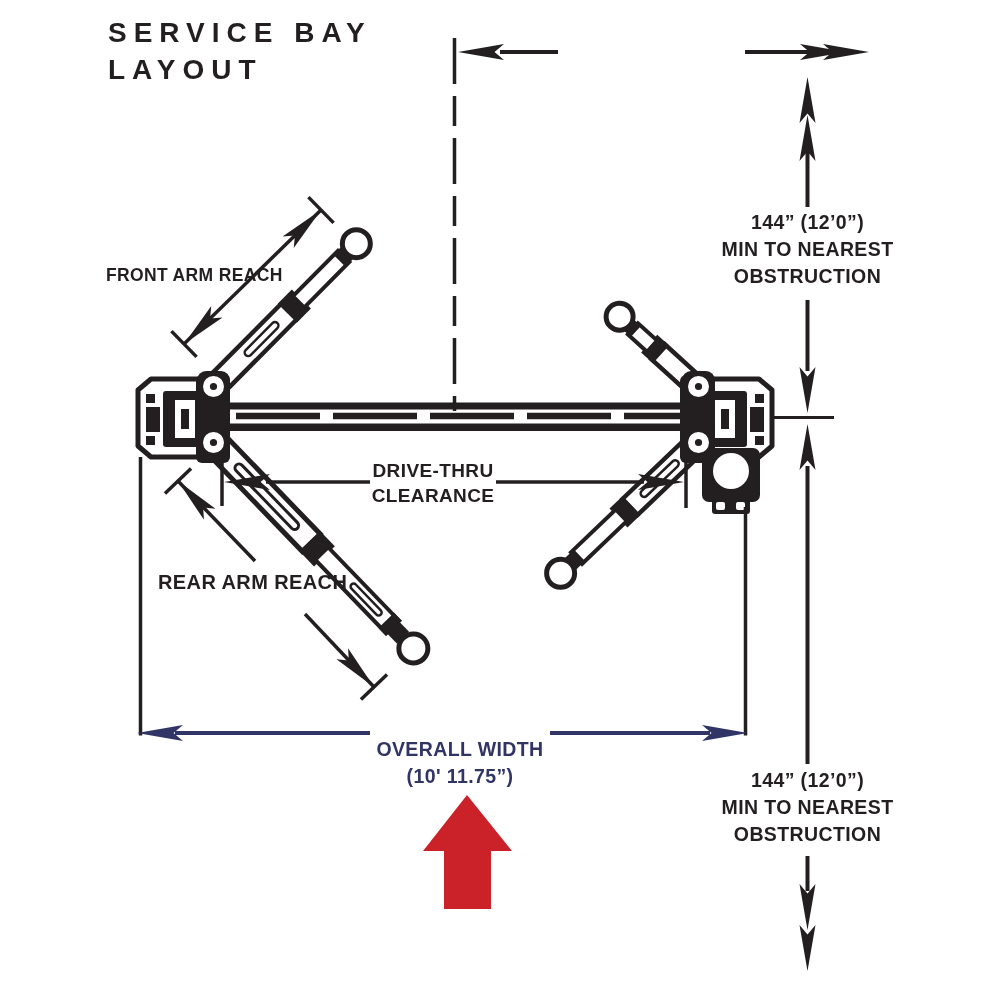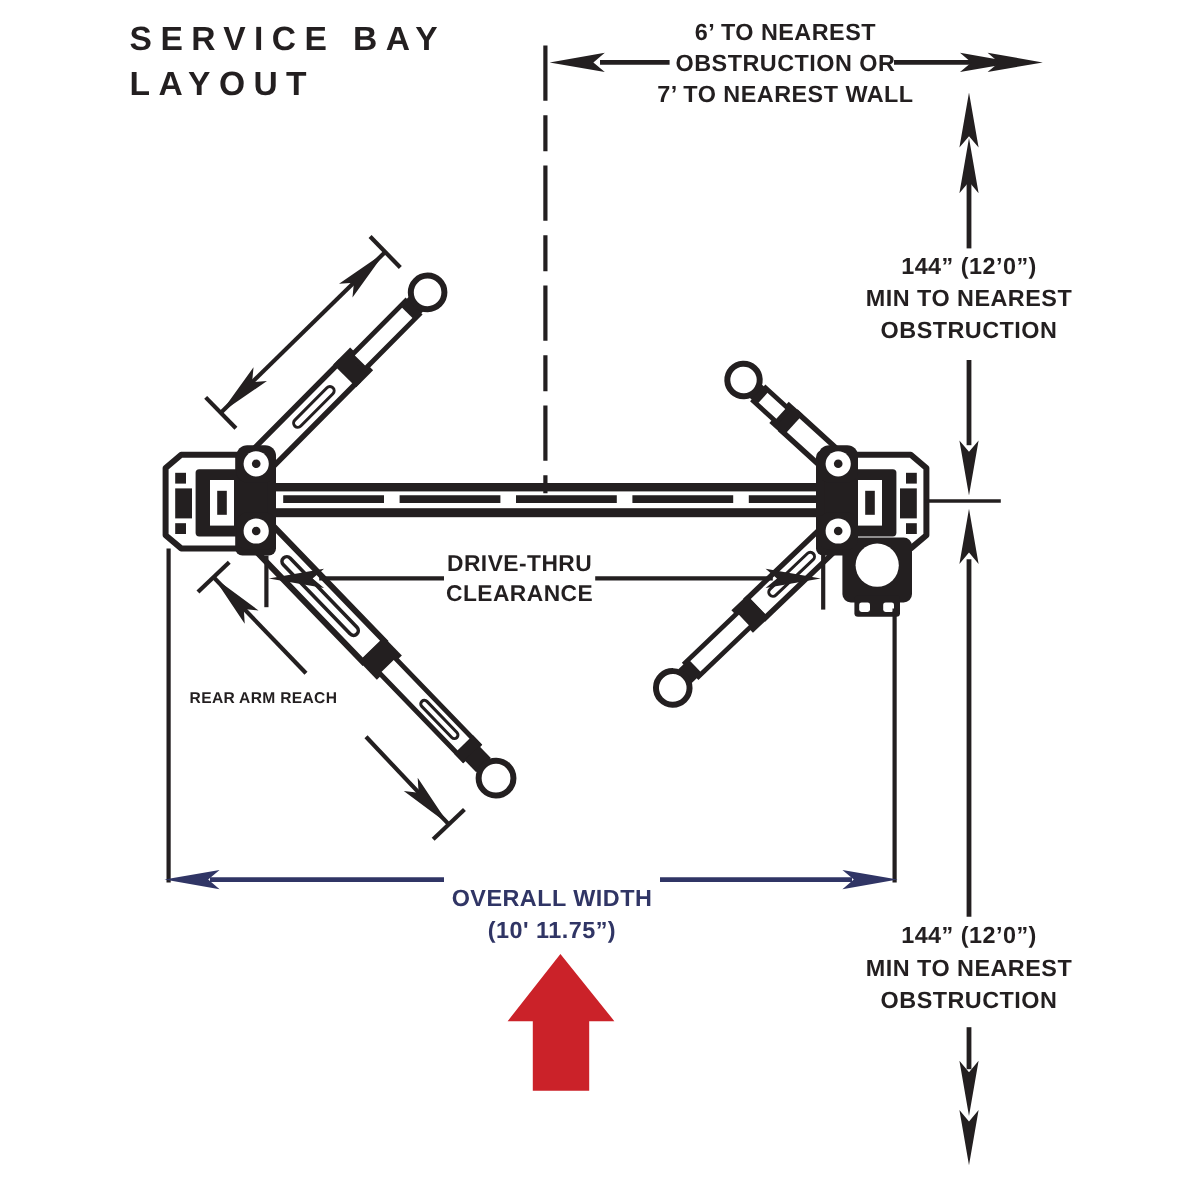--- a/index.html
+++ b/index.html
@@ -29,21 +29,21 @@
   }
   #title{
     left:108px;top:14px;
     font-size:28px;line-height:37px;
     font-weight:700;letter-spacing:7px;
   }
   #dim-top{left:532px;top:14px;width:245px;text-align:center;font-size:19.5px;}
   #dim-right-top{left:687px;top:209px;width:241px;text-align:center;line-height:27px;font-size:19.5px;}
   #dim-right-bottom{left:687px;top:767px;width:241px;text-align:center;line-height:27px;font-size:19.5px;}
   #lbl-front-arm{left:106px;top:262px;font-size:17.5px;}
-  #lbl-rear-arm{left:158px;top:569px;font-size:13px;}
+  #lbl-rear-arm{left:158px;top:569px;font-size:20px;}
   #lbl-drive-thru{left:333px;top:458px;width:200px;text-align:center;line-height:25px;font-size:19px;}
   #lbl-overall{left:335px;top:712px;width:250px;text-align:center;line-height:27px;font-size:19.5px;color:var(--navy);margin-top:24px;}
   #lbl-drive-on{left:316px;top:866px;width:122px;text-align:center;line-height:25px;font-size:18.5px;}
 </style>
 </head>
 <body>
 
 <div class="canvas">
 
 <svg width="1000" height="1000" viewBox="0 0 1000 1000">
@@ -206,28 +206,26 @@
       <use href="#dart" transform="translate(137,733)"></use>
       <use href="#dart" transform="translate(748,733) rotate(180)"></use>
     </g>
   </g>
 
   <polygon points="467,795 512,851 491,851 491,909 444,909 444,851 423,851" fill="var(--red)"></polygon>
 </svg>
 
 <div class="lbl" id="title">SERVICE BAY
 LAYOUT</div>
-<div class="lbl" id="dim-top">6’ TO NEAREST
-OBSTRUCTION OR
-7’ TO NEAREST WALL</div>
 <div class="lbl" id="dim-right-top">144” (12’0”)
 MIN TO NEAREST
 OBSTRUCTION</div>
 <div class="lbl" id="dim-right-bottom">144” (12’0”)
 MIN TO NEAREST
 OBSTRUCTION</div>
+<div class="lbl" id="lbl-front-arm">FRONT ARM REACH</div>
 <div class="lbl" id="lbl-rear-arm">REAR ARM REACH</div>
 <div class="lbl" id="lbl-drive-thru">DRIVE-THRU
 CLEARANCE</div>
 <div class="lbl" id="lbl-overall">OVERALL WIDTH
 (10'  11.75”)</div>
 
 </div>
 
 </body></html>

